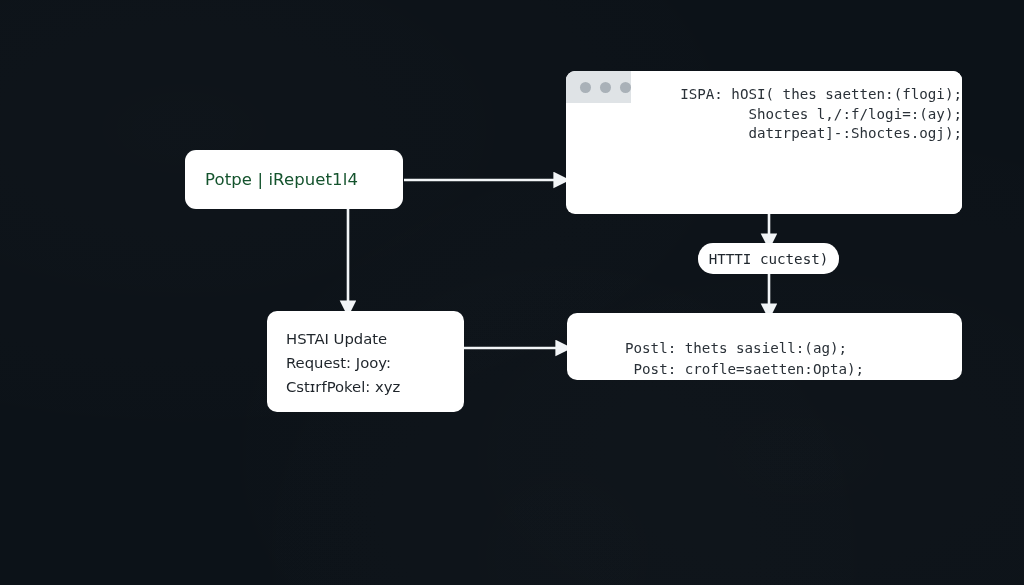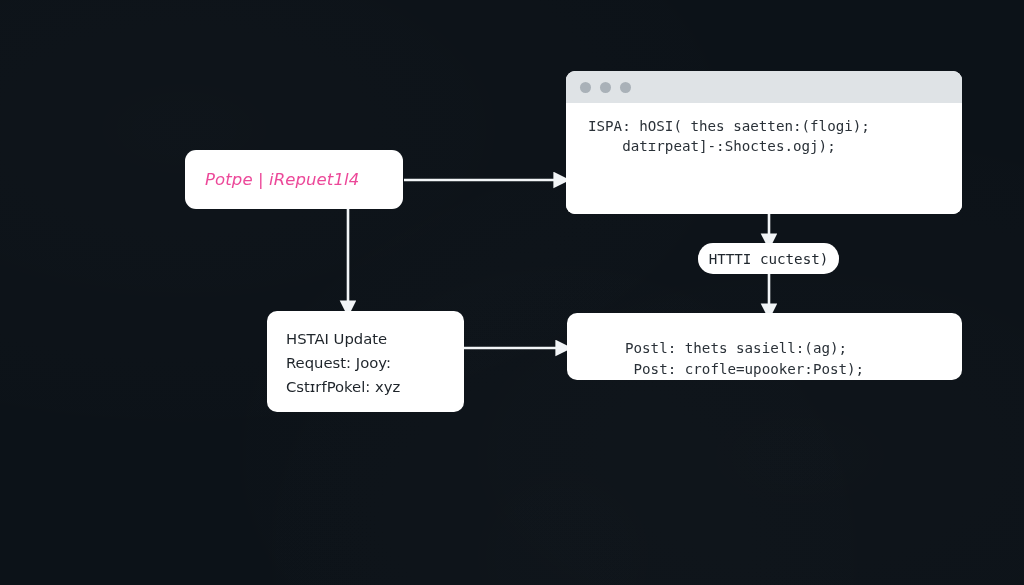--- a/index.html
+++ b/index.html
@@ -39,36 +39,35 @@
     top: 150px;
     width: 218px;
     height: 59px;
     border-radius: 11px;
     display: flex;
     align-items: center;
     padding-left: 20px;
   }
   #node-label .txt {
     font-size: 16.5px;
-    color: #ec4899;
+    color: #14532d;
     letter-spacing: 0.1px;
     white-space: nowrap;
-    font-style: italic;
   }
 
   
   #node-window {
     left: 566px;
     top: 71px;
     width: 396px;
     height: 143px;
     border-radius: 9px;
     overflow: hidden;
     display: flex;
-    flex-direction: column;
+    text-align: right;
   }
   #window-titlebar {
     height: 32px;
     background: #dfe3e6;
     display: flex;
     align-items: center;
     gap: 9px;
     padding-left: 14px;
     flex: 0 0 auto;
   }
@@ -180,32 +179,33 @@
   </div>
 
   <div class="node" id="node-window">
     <div id="window-titlebar">
       <span class="wdot"></span>
       <span class="wdot"></span>
       <span class="wdot"></span>
     </div>
     <div id="window-body">
       <div class="codeline">ISPA: hOSI( thes saetten:(flogi);</div>
+      <div class="codeline">   Shoctes l,/:f/logi=:(ay);</div>
       <div class="codeline">    datɪrpeat]-:Shoctes.ogj);</div>
     </div>
   </div>
 
   <div class="node" id="node-badge">
     <span class="txt">HTTTI cuctest)</span>
   </div>
 
   <div class="node" id="node-request">
     <div class="rline">HSTAI Update</div>
     <div class="rline">Request: Jooy:</div>
     <div class="rline">CstɪrfPokel: xyz</div>
   </div>
 
   <div class="node" id="node-response">
     <div class="codeline">Postl: thets sasiell:(ag);</div>
-    <div class="codeline"> Post: crofle=upooker:Post);</div>
+    <div class="codeline"> Post: crofle=saetten:Opta);</div>
   </div>
 
 </div>
 
 </body></html>

